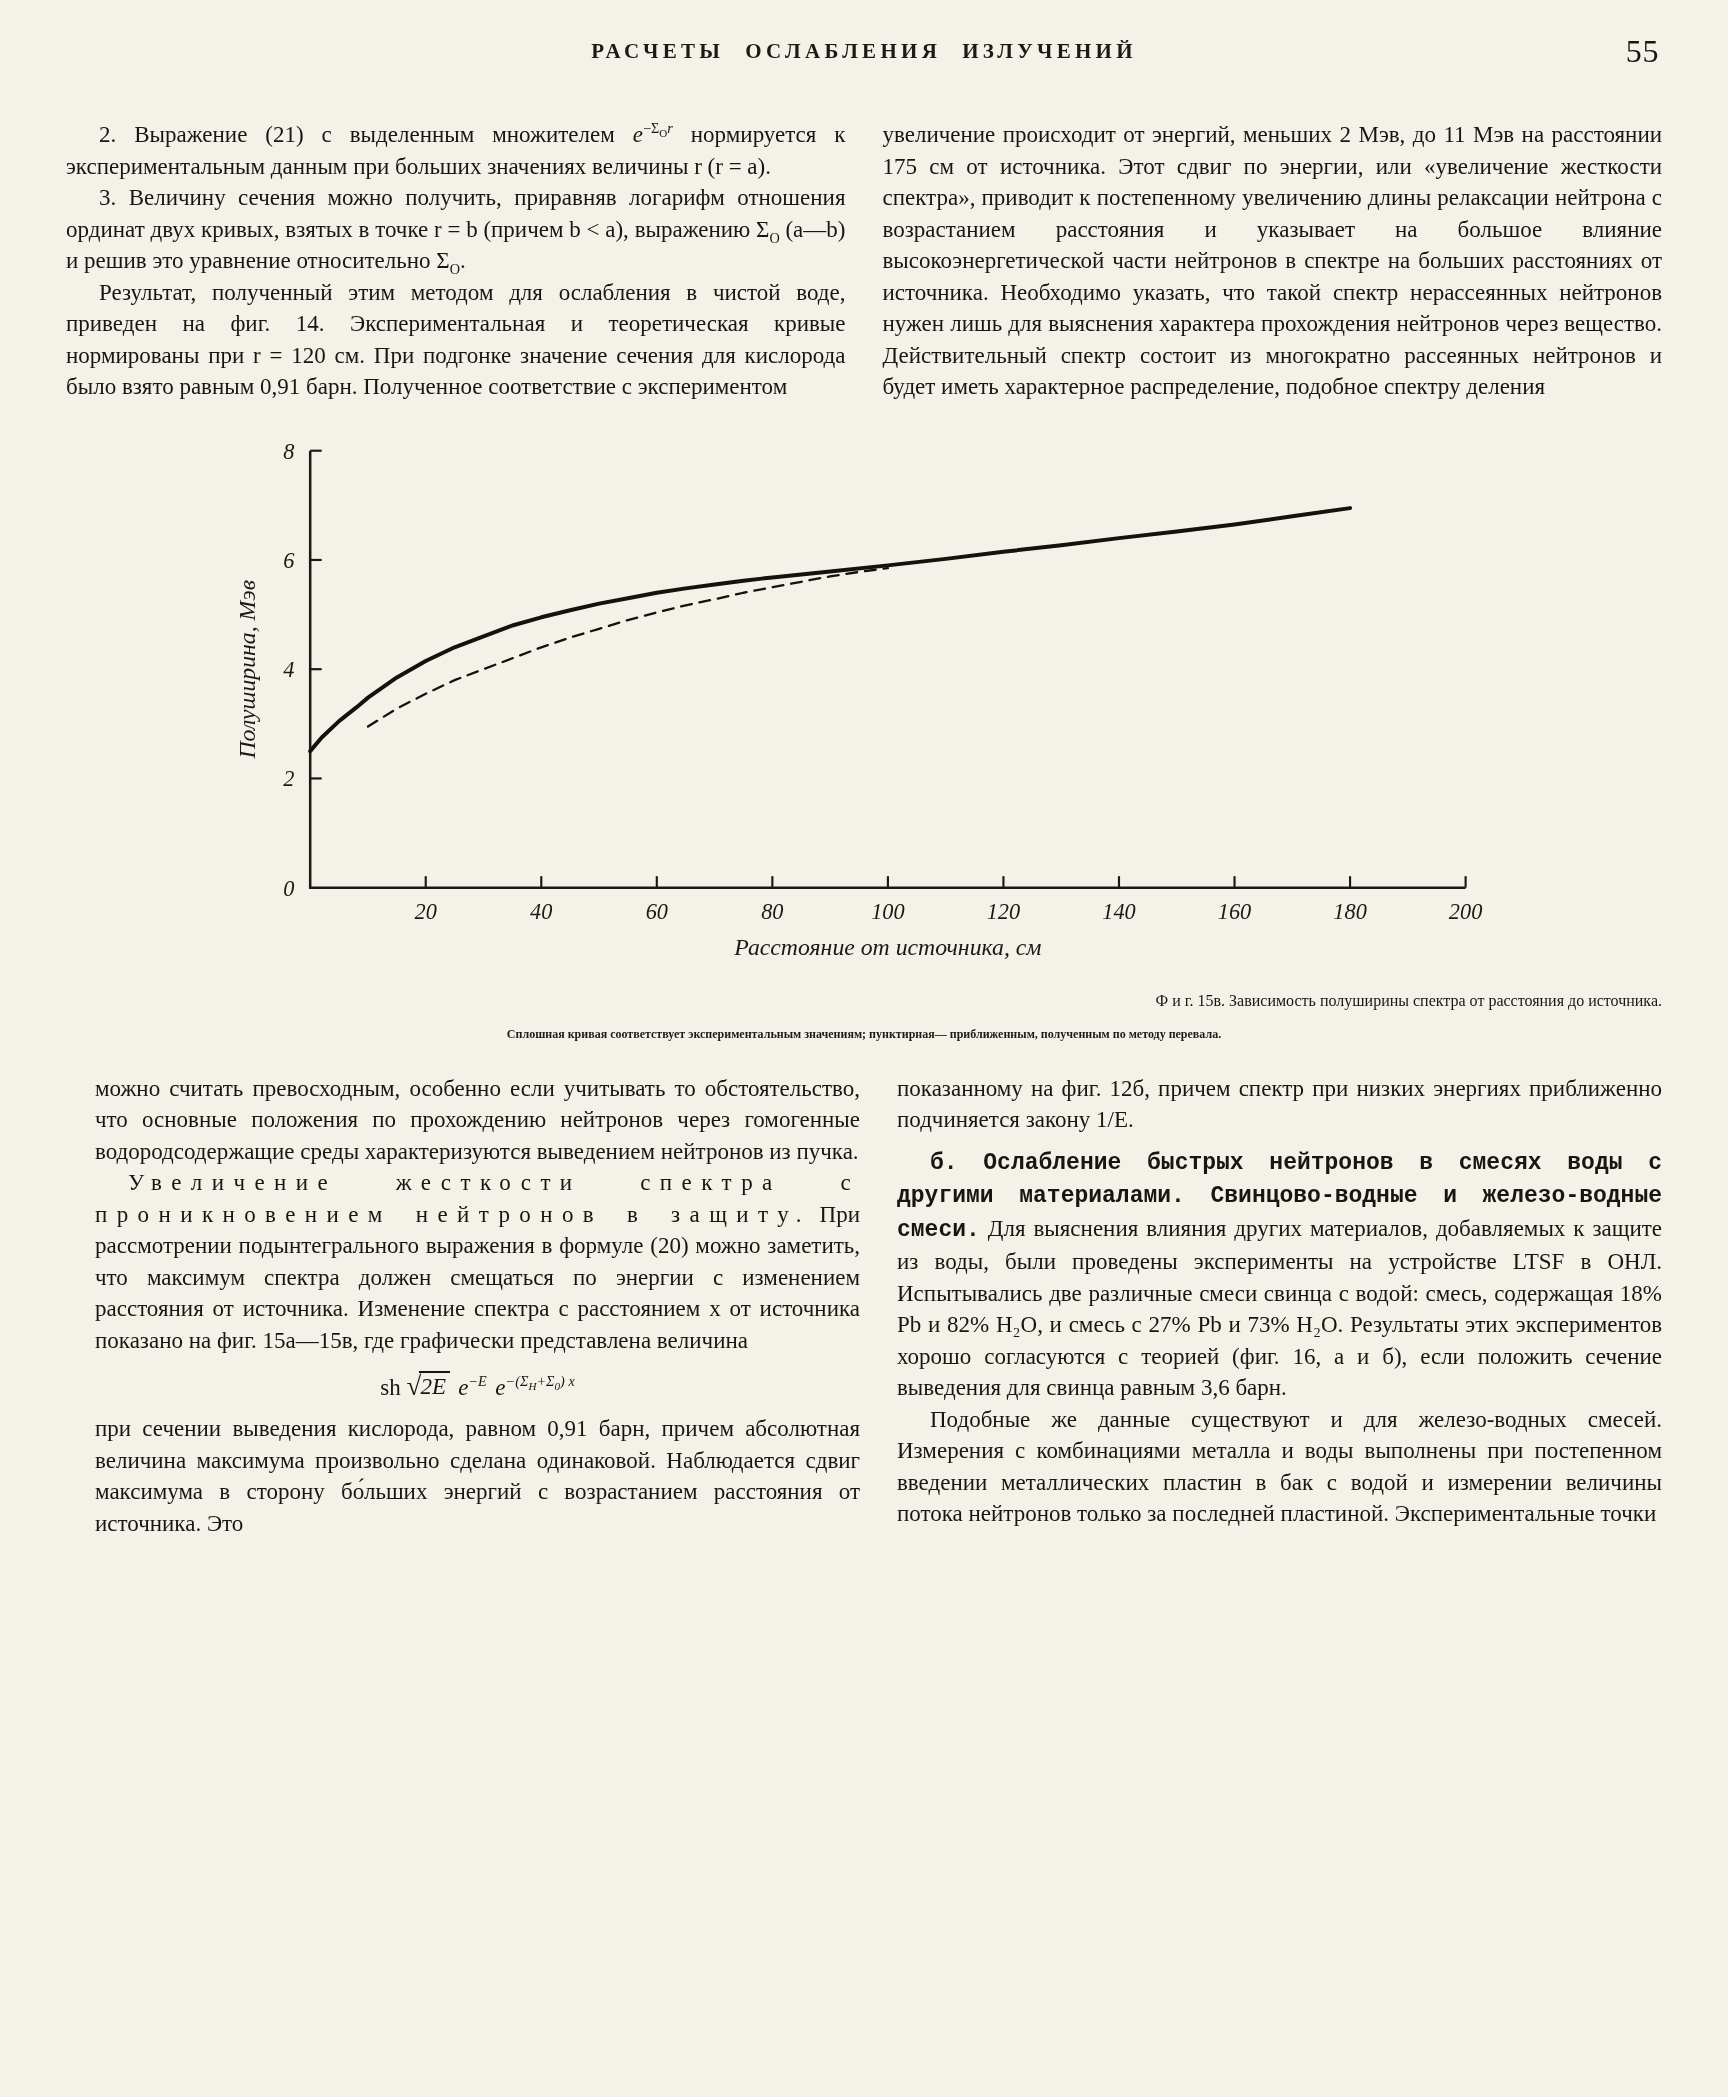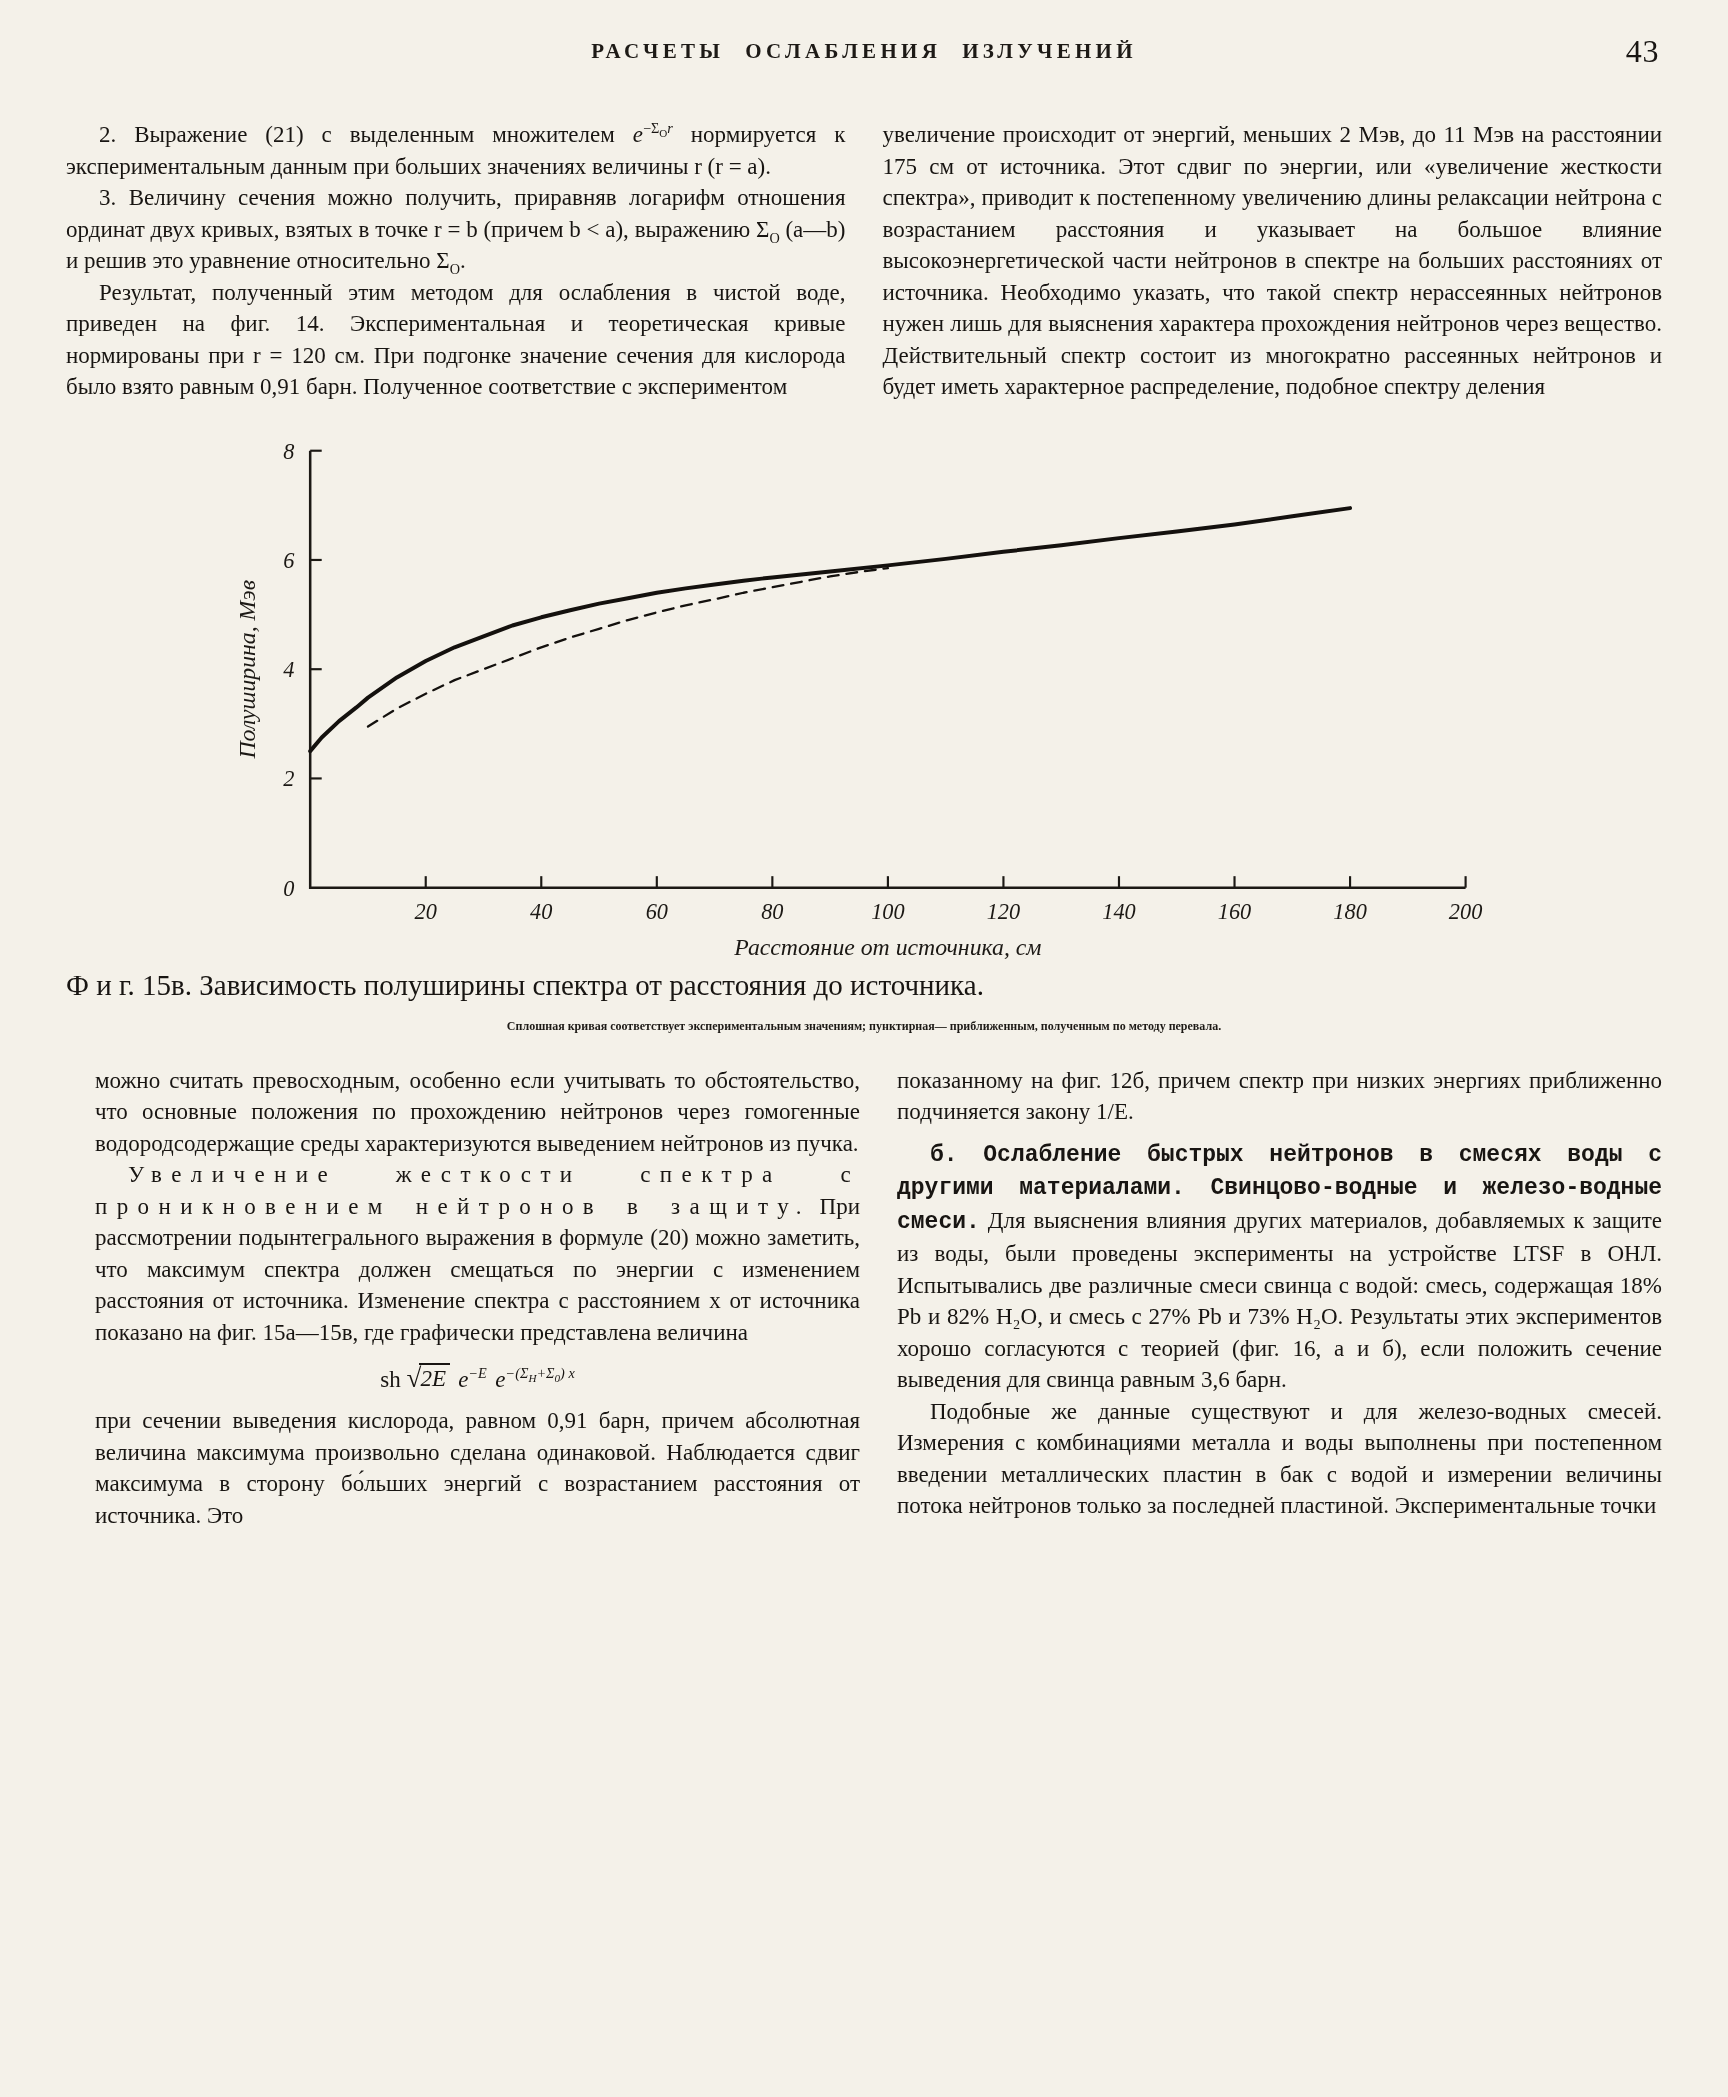--- a/index.html
+++ b/index.html
@@ -43,34 +43,34 @@
   .radical { font-size: 27px; margin-right: -2.2px; font-style: normal; }
   .radicand { border-top: 2.2px solid #181512; padding: 1.4px 3.6px 0 1.4px; }
   .eterm { margin-left: 8.6px; }
 
   
   .figure { margin-top: 29px; }
   .chart-wrap { width: 1267px; margin: 0 auto; }
   .chart-wrap svg { display: block; width: 100%; }
   .tick { font-family: "Liberation Serif", serif; font-style: italic; font-size: 31px; fill: #1c1915; }
   .axis-label { font-family: "Liberation Serif", serif; font-style: italic; font-size: 33px; fill: #1c1915; }
-  .caption1 { text-align: left; font-size: 29px; margin-top: 1px; }
+  .caption1 { text-align: right; font-size: 16px; margin-top: 24px; }
   .caption2 {
     text-align: center; font-size: 12px; font-weight: 700;
     max-width: 1332px; margin: 17px auto 0; line-height: 1.32; color: #1d1a16;
   }
 </style>
 </head>
 <body>
 
 <div class="page">
 
   <div class="header">
     <span class="header-title">РАСЧЕТЫ ОСЛАБЛЕНИЯ ИЗЛУЧЕНИЙ</span>
-    <span class="page-num">43</span>
+    <span class="page-num">55</span>
   </div>
 
   <div class="columns top-block">
     <div class="col">
       <p class="ind"><span>2. Выражение (21) с выделенным множителем </span><span class="it">e</span><sup><span>−Σ</span><span class="ssub">O</span><span class="it">r</span></sup><span> нормируется к экспериментальным данным при больших значениях величины r (r = a).</span></p>
       <p class="ind"><span>3. Величину сечения можно получить, приравняв логарифм отношения ординат двух кривых, взятых в точке r = b (причем b &lt; a), выражению Σ</span><span class="subO">O</span><span> (a—b) и решив это уравнение относительно Σ</span><span class="subO">O</span><span>.</span></p>
       <p class="ind">Результат, полученный этим методом для ослабления в чистой воде, приведен на фиг. 14. Экспериментальная и теоретическая кривые нормированы при r = 120 см. При подгонке значение сечения для кислорода было взято равным 0,91 барн. Полученное соответствие с экспериментом</p>
     </div>
     <div class="col">
       <p>увеличение происходит от энергий, меньших 2 Мэв, до 11 Мэв на расстоянии 175 см от источника. Этот сдвиг по энергии, или «увеличение жесткости спектра», приводит к постепенному увеличению длины релаксации нейтрона с возрастанием расстояния и указывает на большое влияние высокоэнергетической части нейтронов в спектре на больших расстояниях от источника. Необходимо указать, что такой спектр нерассеянных нейтронов нужен лишь для выяснения характера прохождения нейтронов через вещество. Действительный спектр состоит из многократно рассеянных нейтронов и будет иметь характерное распределение, подобное спектру деления</p>

